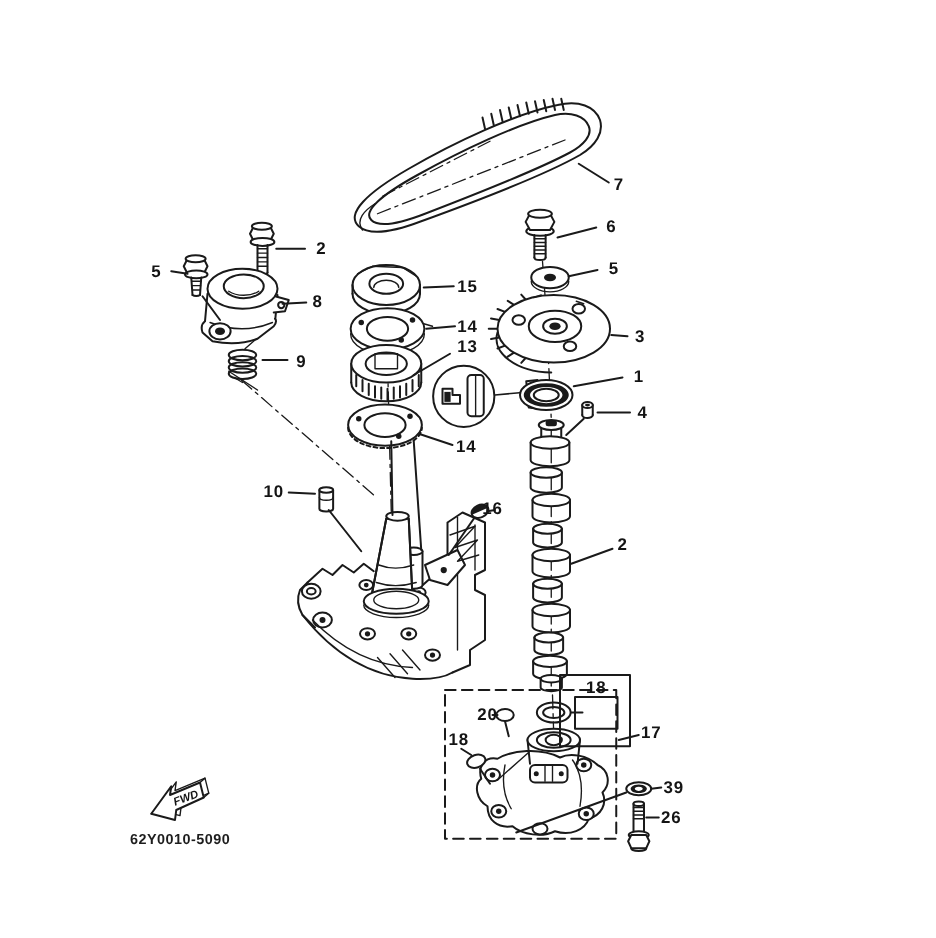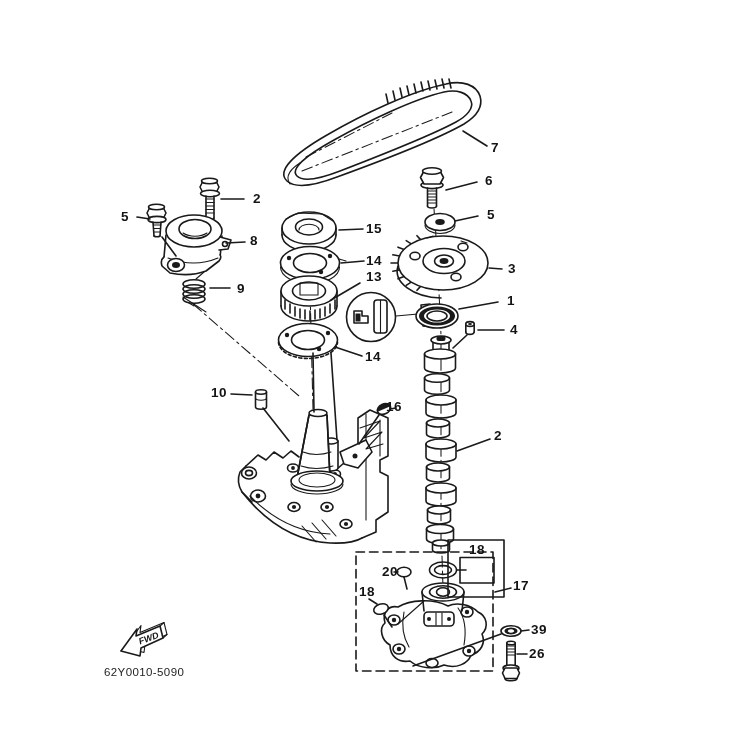--- a/index.html
+++ b/index.html
@@ -11,21 +11,21 @@
   svg .wf{fill:#ffffff}
   svg .dk{fill:#1a1a1a;stroke:none}
   svg .t{stroke-width:1.1}
   svg .ld{stroke-width:1.25}
   svg .th{stroke-width:2.5}
   svg .cl{stroke-width:1.05;stroke-dasharray:11 4 2.5 4}
   svg .dash{stroke-dasharray:8.5 5}
   svg text{stroke:none;fill:#141414}
   .callout{position:absolute;transform:translate(-50%,-50%);font-size:13.5px;font-weight:700;
            color:#141414;letter-spacing:.6px;line-height:1;white-space:nowrap}
-  .dwgnum{position:absolute;left:104px;top:666px;font-size:11.5px;font-weight:400;
+  .dwgnum{position:absolute;left:104px;top:666px;font-size:11.5px;font-weight:700;
           color:#1d1d1d;letter-spacing:.4px}
 </style>
 </head>
 <body>
 
 <div class="stage">
 
 <svg width="749" height="750" viewBox="0 0 749 750">
 
   <g>

